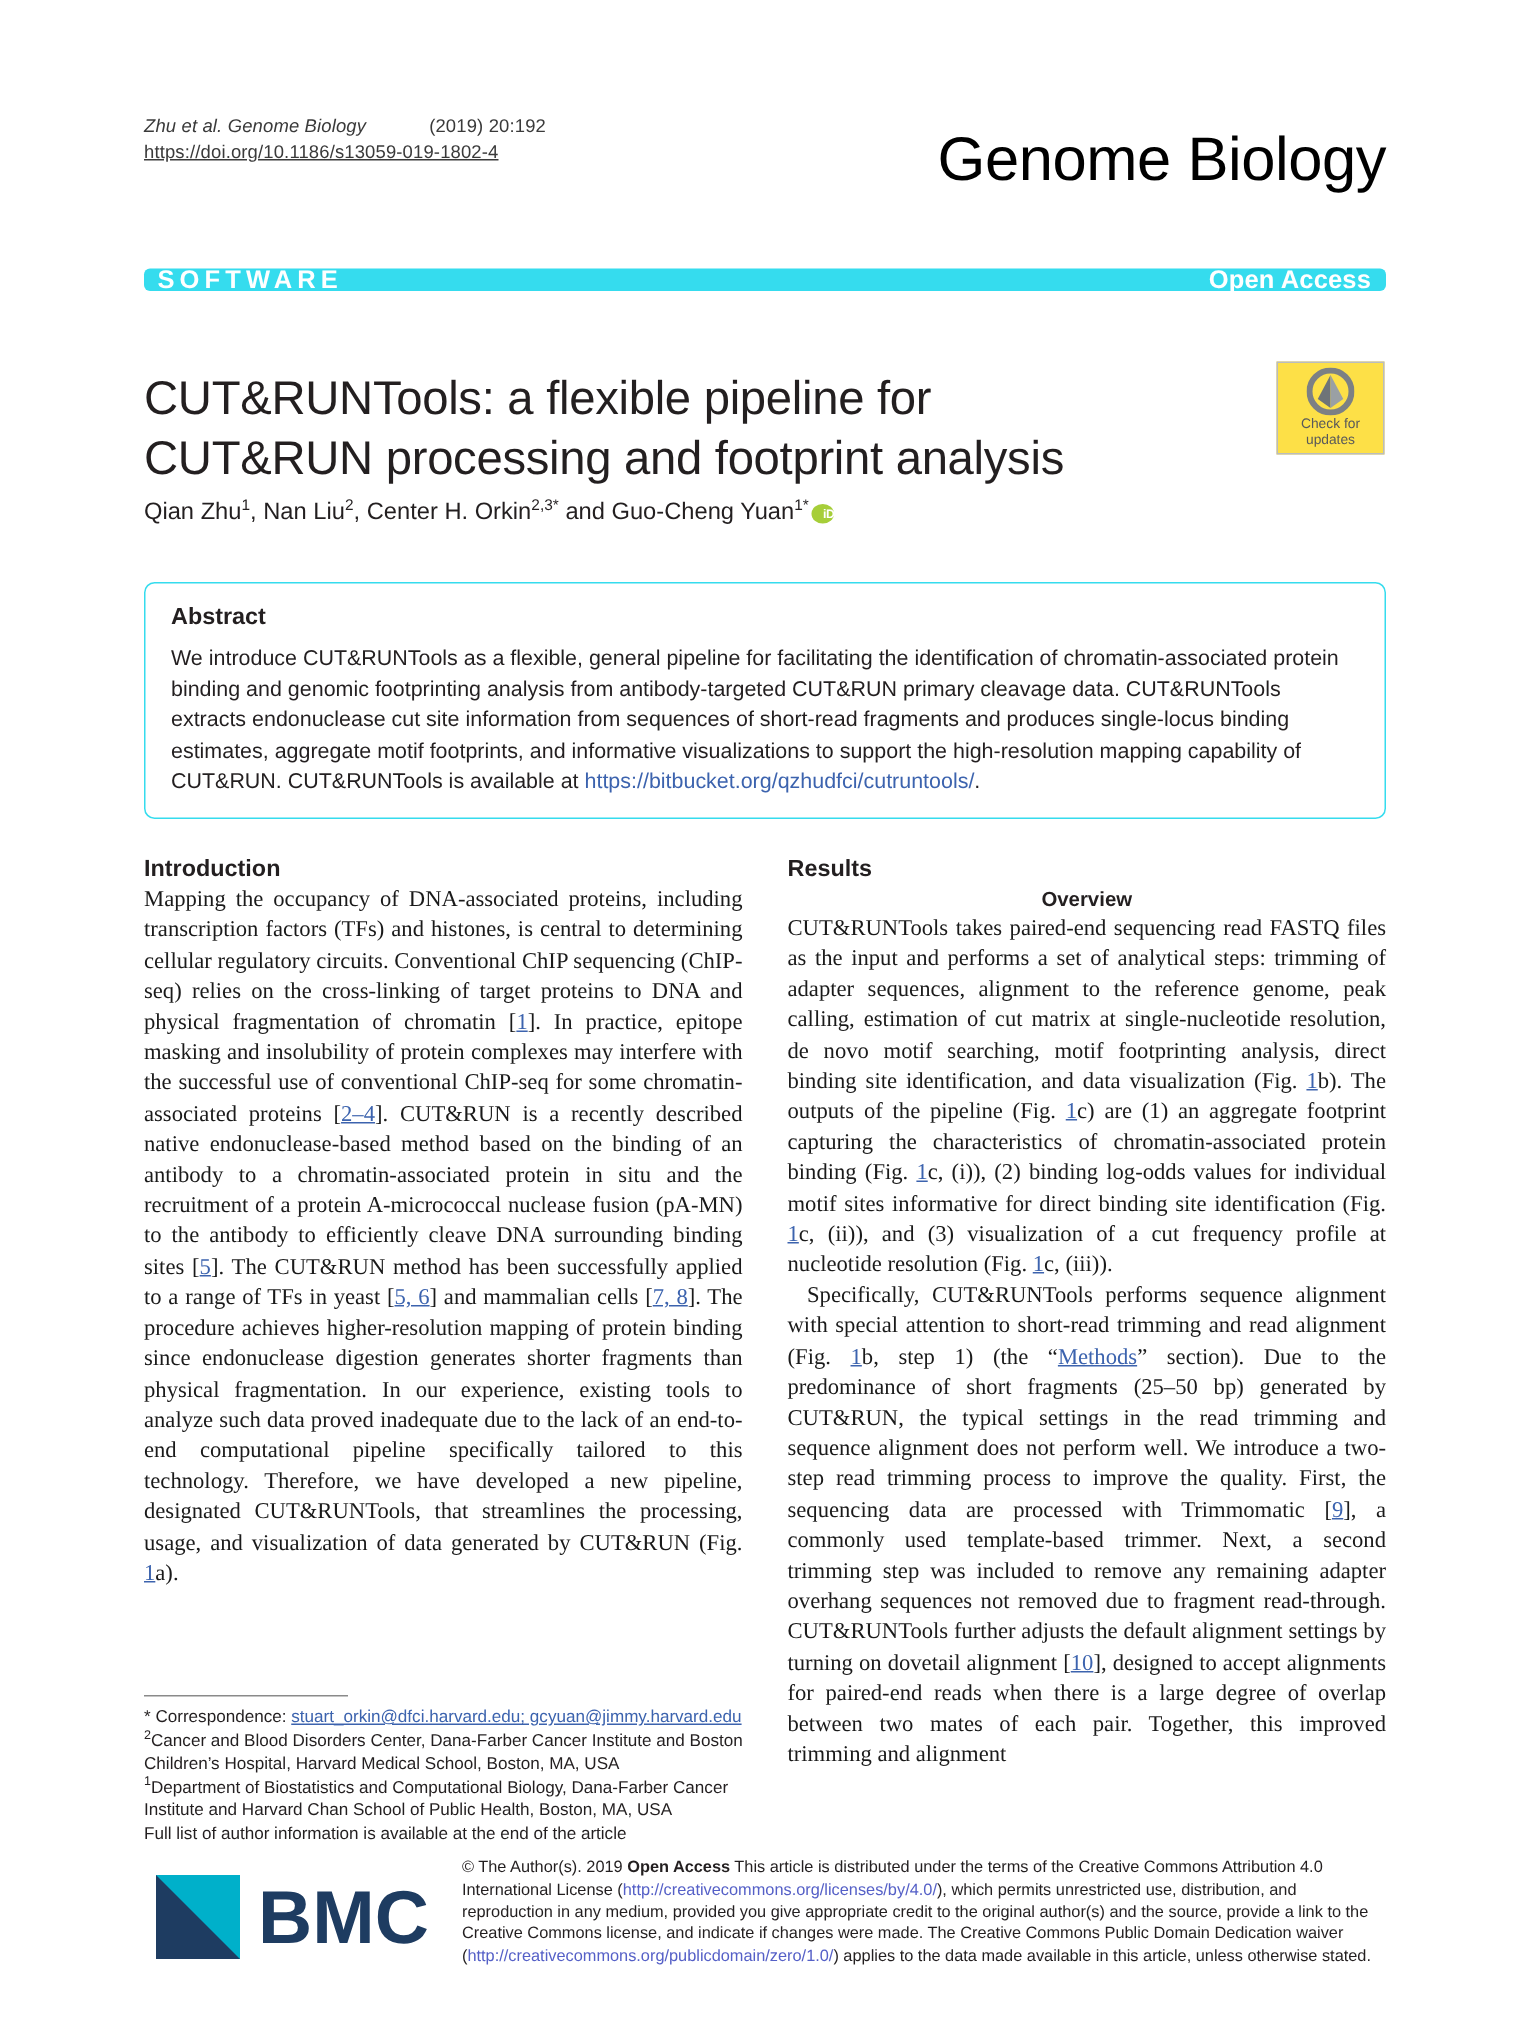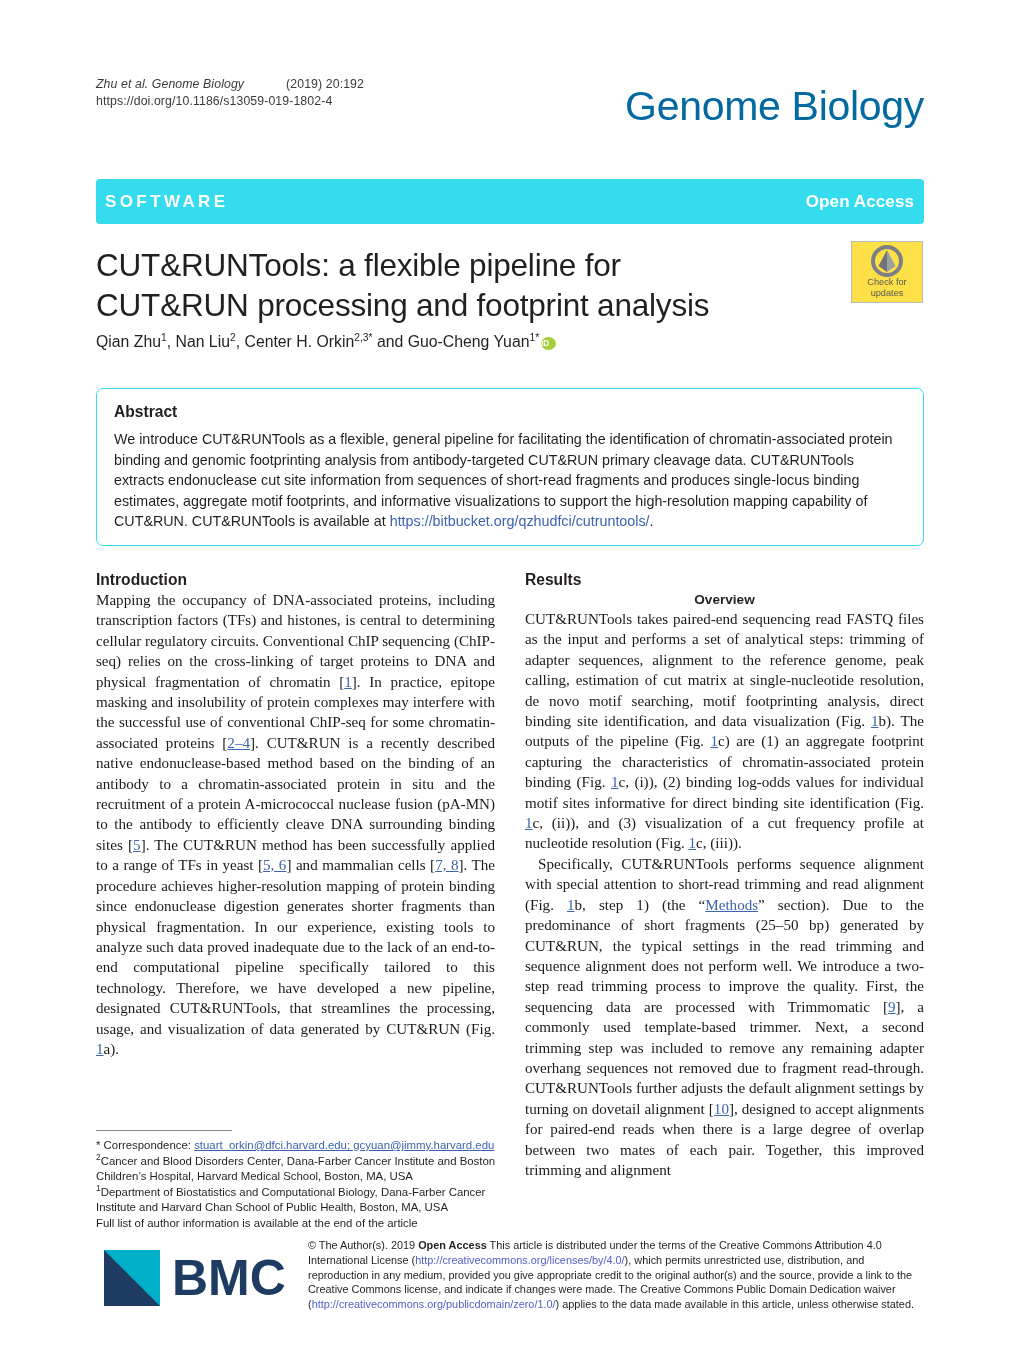--- a/index.html
+++ b/index.html
@@ -29,42 +29,42 @@
     left: 96px;
     top: 50px;
     width: 460px;
     font-size: 12.3px;
     line-height: 17px;
     color: #3a3a3a;
     letter-spacing: 0.1px;
   }
   .runhead .cite { font-style: italic; }
   .runhead .vol { display: inline-block; margin-left: 42px; font-style: normal; }
-  .runhead .doi { display: block; }
+  .runhead .doi { display: block; text-decoration: underline; }
 
   
   .journal-logo {
     position: absolute;
     right: 96px;
     top: 58px;
     font-size: 41px;
     line-height: 44px;
     font-weight: 300;
-    color: #0369a1;
+    color: #000000;
     letter-spacing: -0.3px;
     white-space: nowrap;
   }
 
   
   .oa-bar {
     position: absolute;
     left: 96px;
     top: 153px;
     width: 828px;
-    height: 45px;
+    height: 15px;
     background: #35dcee;
     border-radius: 4px;
     color: #ffffff;
     display: flex;
     align-items: center;
     justify-content: space-between;
     box-sizing: border-box;
     padding: 0 10px 0 9px;
   }
   .oa-bar .left {
@@ -132,21 +132,21 @@
   .orcid {
     display: inline-block;
     width: 15px;
     height: 13px;
     border-radius: 50%;
     background: #a6ce39;
     color: #ffffff;
     font-size: 8.2px;
     font-weight: bold;
     line-height: 13px;
-    text-align: left;
+    text-align: right;
     vertical-align: 1px;
     margin-left: 2px;
     letter-spacing: -0.3px;
   }
 
   
   .abstract {
     position: absolute;
     left: 96px;
     top: 362px;

